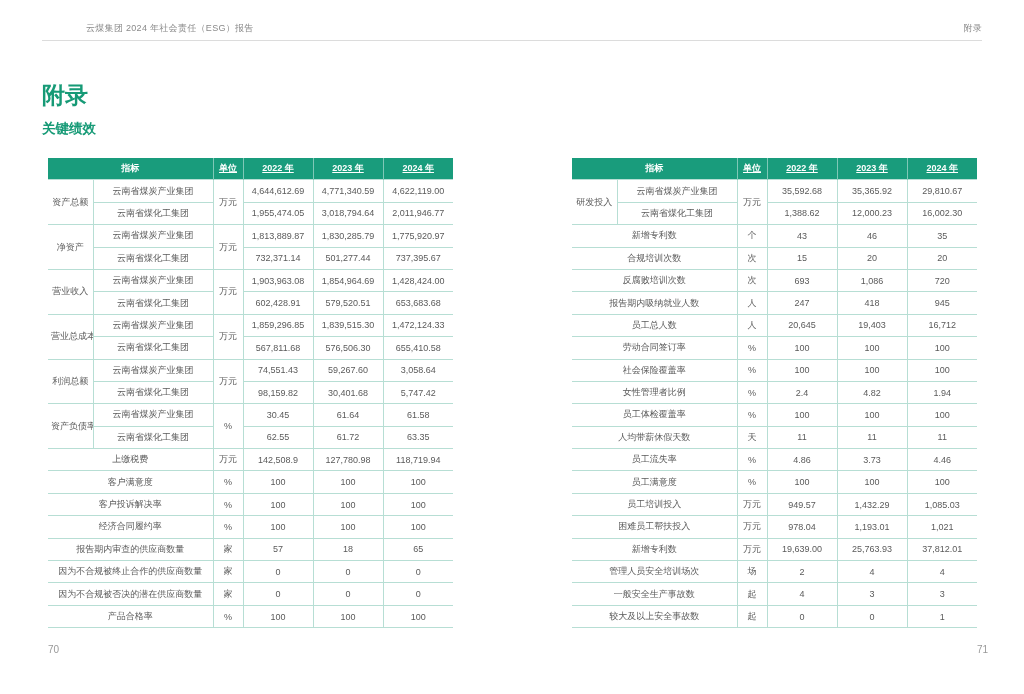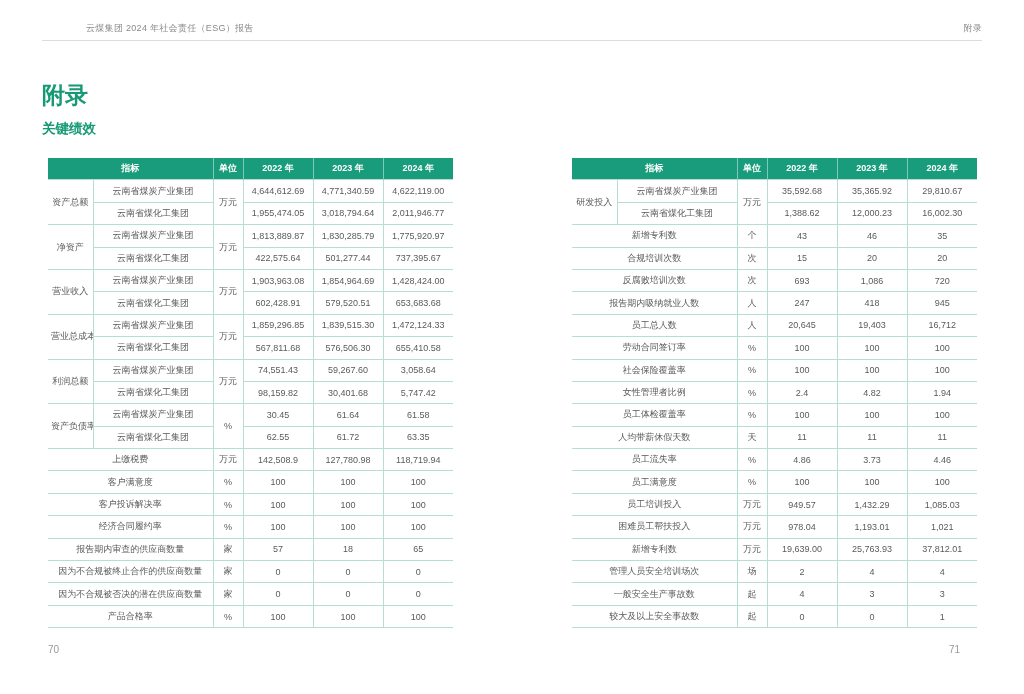--- a/index.html
+++ b/index.html
@@ -32,31 +32,31 @@
   table.kpi{
     border-collapse:collapse;table-layout:fixed;width:100%;
     border-left-style:hidden;border-right-style:hidden;
   }
   table.kpi th{
     background:var(--header-green,#199c7c);color:#ffffff;
     font-size:9px;font-weight:bold;height:21.4px;padding:0;
     border:none;
     margin-left:48px;
   }
-  table.kpi th + th{border-left:1px solid rgba(255,255,255,.45);}
+  table.kpi th + th{border-left:1px solid rgba(255,255,255,.45);text-decoration:underline;}
   table.kpi td{
     border:1px solid var(--border-teal,#b7ded4);
     font-size:9px;height:21.4px;padding:0 3px;
     text-align:center;vertical-align:middle;color:#5a5a5a;
     overflow:hidden;white-space:nowrap;
   }
   
   .page-num{position:absolute;top:644px;font-size:10px;color:#999;}
   .page-num.left{left:48px;}
-  .page-num.right{right:64px;text-align:left;}
+  .page-num.right{right:36px;text-align:left;}
 </style>
 </head>
 <body>
 
 <div class="page-header">
   <span>云煤集团 2024 年社会责任（ESG）报告</span>
   <span>附录</span>
 </div>
 <div class="page-header-rule"></div>
 
@@ -100,21 +100,21 @@
         <tr>
           <td rowspan="2">净资产</td>
           <td>云南省煤炭产业集团</td>
           <td rowspan="2">万元</td>
           <td>1,813,889.87</td>
           <td>1,830,285.79</td>
           <td>1,775,920.97</td>
         </tr>
         <tr>
           <td>云南省煤化工集团</td>
-          <td>422,575.64</td>
+          <td>732,371.14</td>
           <td>501,277.44</td>
           <td>737,395.67</td>
         </tr>
         <tr>
           <td rowspan="2">营业收入</td>
           <td>云南省煤炭产业集团</td>
           <td rowspan="2">万元</td>
           <td>1,903,963.08</td>
           <td>1,854,964.69</td>
           <td>1,428,424.00</td>

